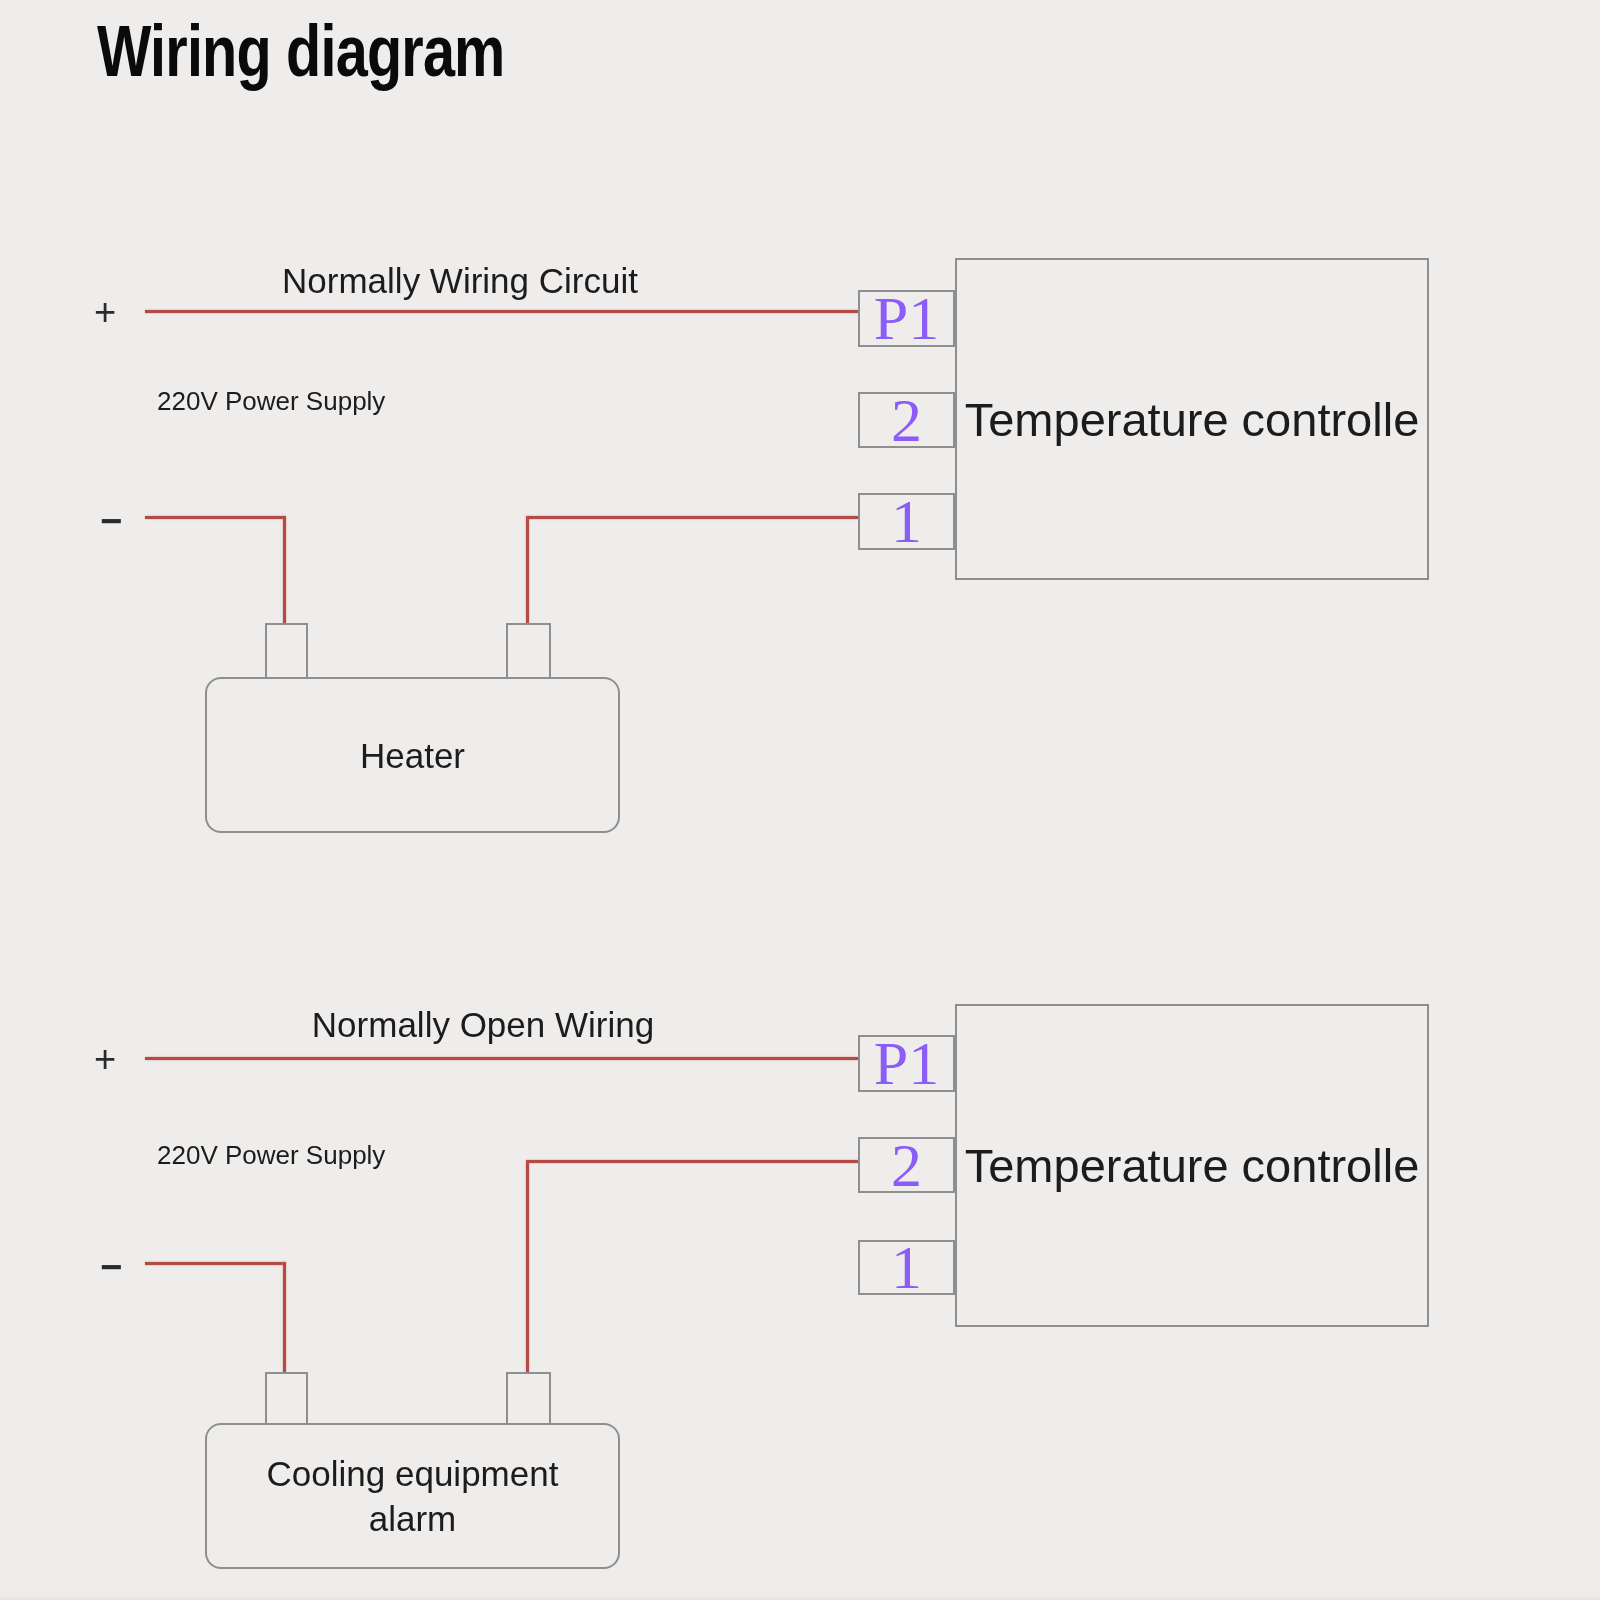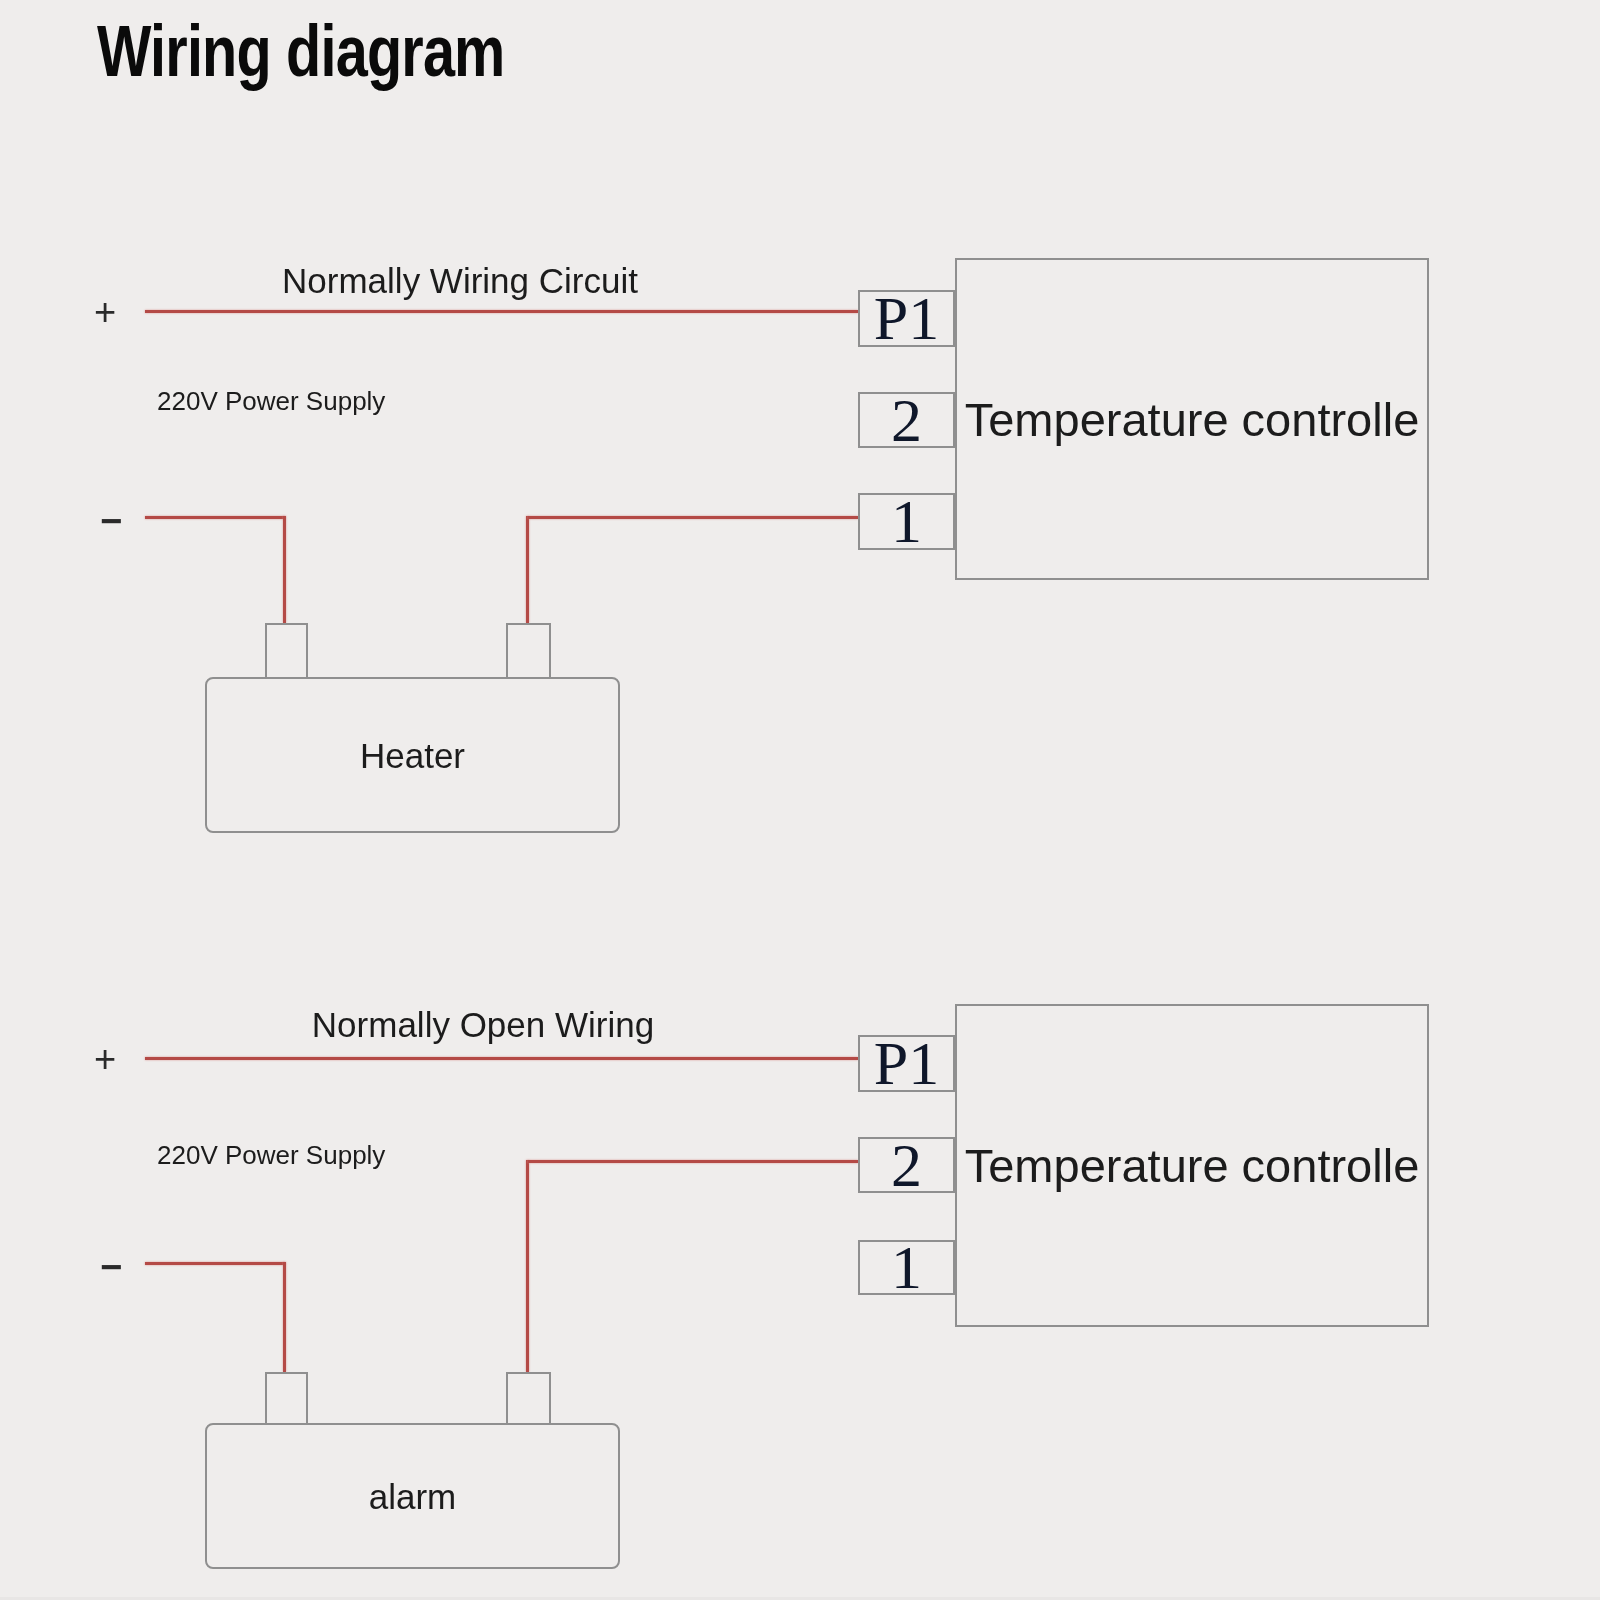--- a/index.html
+++ b/index.html
@@ -52,21 +52,21 @@
   }
   .pin{
     position:absolute;
     border:2px solid var(--border,#8f8f8f);
     background:var(--bg,#efedec);
     box-sizing:border-box;
   }
   .loadbox{
     position:absolute;
     border:2px solid var(--border,#8f8f8f);
-    border-radius:8px;
+    border-radius:16px;
     background:var(--bg,#efedec);
     box-sizing:border-box;
     display:flex;
     flex-direction:column;
     align-items:center;
     justify-content:center;
     font-size:35px;
     line-height:45px;
     text-align:center;
   }
@@ -75,21 +75,21 @@
     width:97px;height:57px;
     border:2px solid var(--border,#8f8f8f);
     background:var(--bg,#efedec);
     box-sizing:border-box;
     display:flex;
     align-items:center;
     justify-content:center;
     font-family:"Liberation Serif", serif;
     font-size:62px;
     font-weight:400;
-    color:#0f172a;
+    color:#8b5cf6;
     overflow:visible;
     line-height:57px;
   }
   .controller{
     position:absolute;
     width:474px;
     border:2px solid var(--border,#8f8f8f);
     background:var(--bg,#efedec);
     box-sizing:border-box;
     display:flex;
@@ -157,20 +157,21 @@
     <div class="wire" style="left:145px;top:1262px;width:140px;height:3px;"></div>
     <div class="wire" style="left:283px;top:1262px;width:3px;height:110px;"></div>
 
     <div class="wire" style="left:526px;top:1160px;width:3px;height:212px;"></div>
     <div class="wire" style="left:528px;top:1160px;width:330px;height:3px;"></div>
 
     <div class="pin" style="left:265px;top:1372px;width:43px;height:53px;"></div>
     <div class="pin" style="left:506px;top:1372px;width:45px;height:53px;"></div>
 
     <div class="loadbox" style="left:205px;top:1423px;width:415px;height:146px;">
+      <span>Cooling equipment</span>
       <span>alarm</span>
     </div>
 
     <div class="terminal" style="left:858px;top:1035px;">
       <span>P1</span>
     </div>
     <div class="terminal" style="left:858px;top:1137px;height:56px;">
       <span>2</span>
     </div>
     <div class="terminal" style="left:858px;top:1240px;height:55px;">

